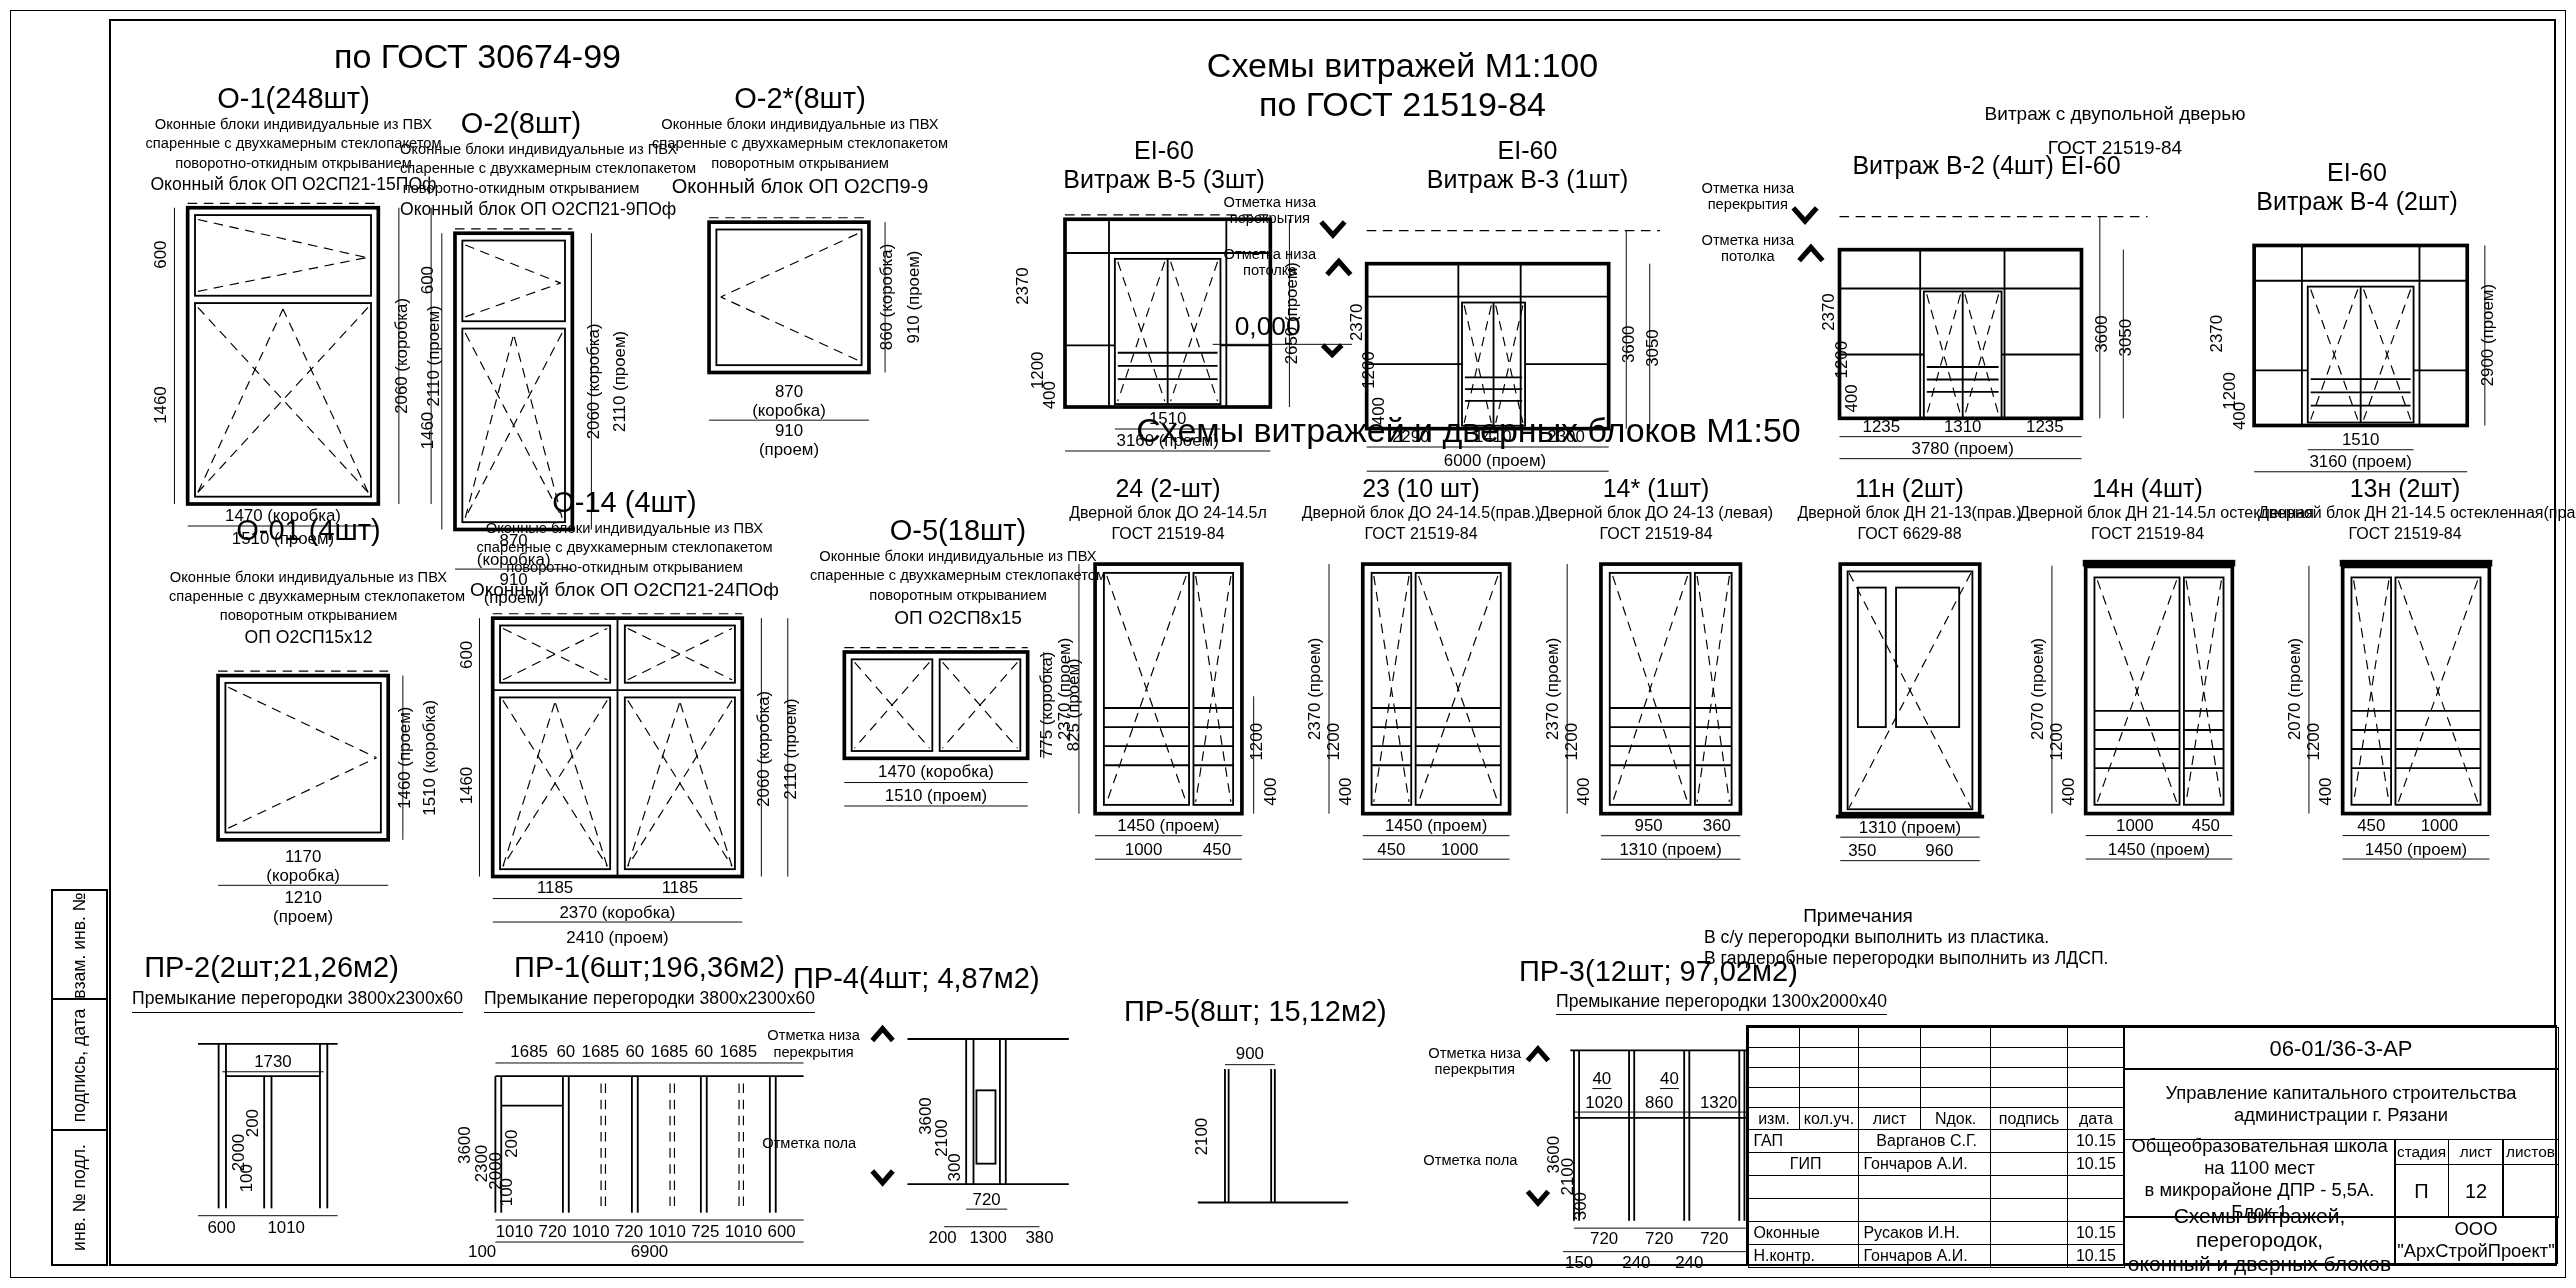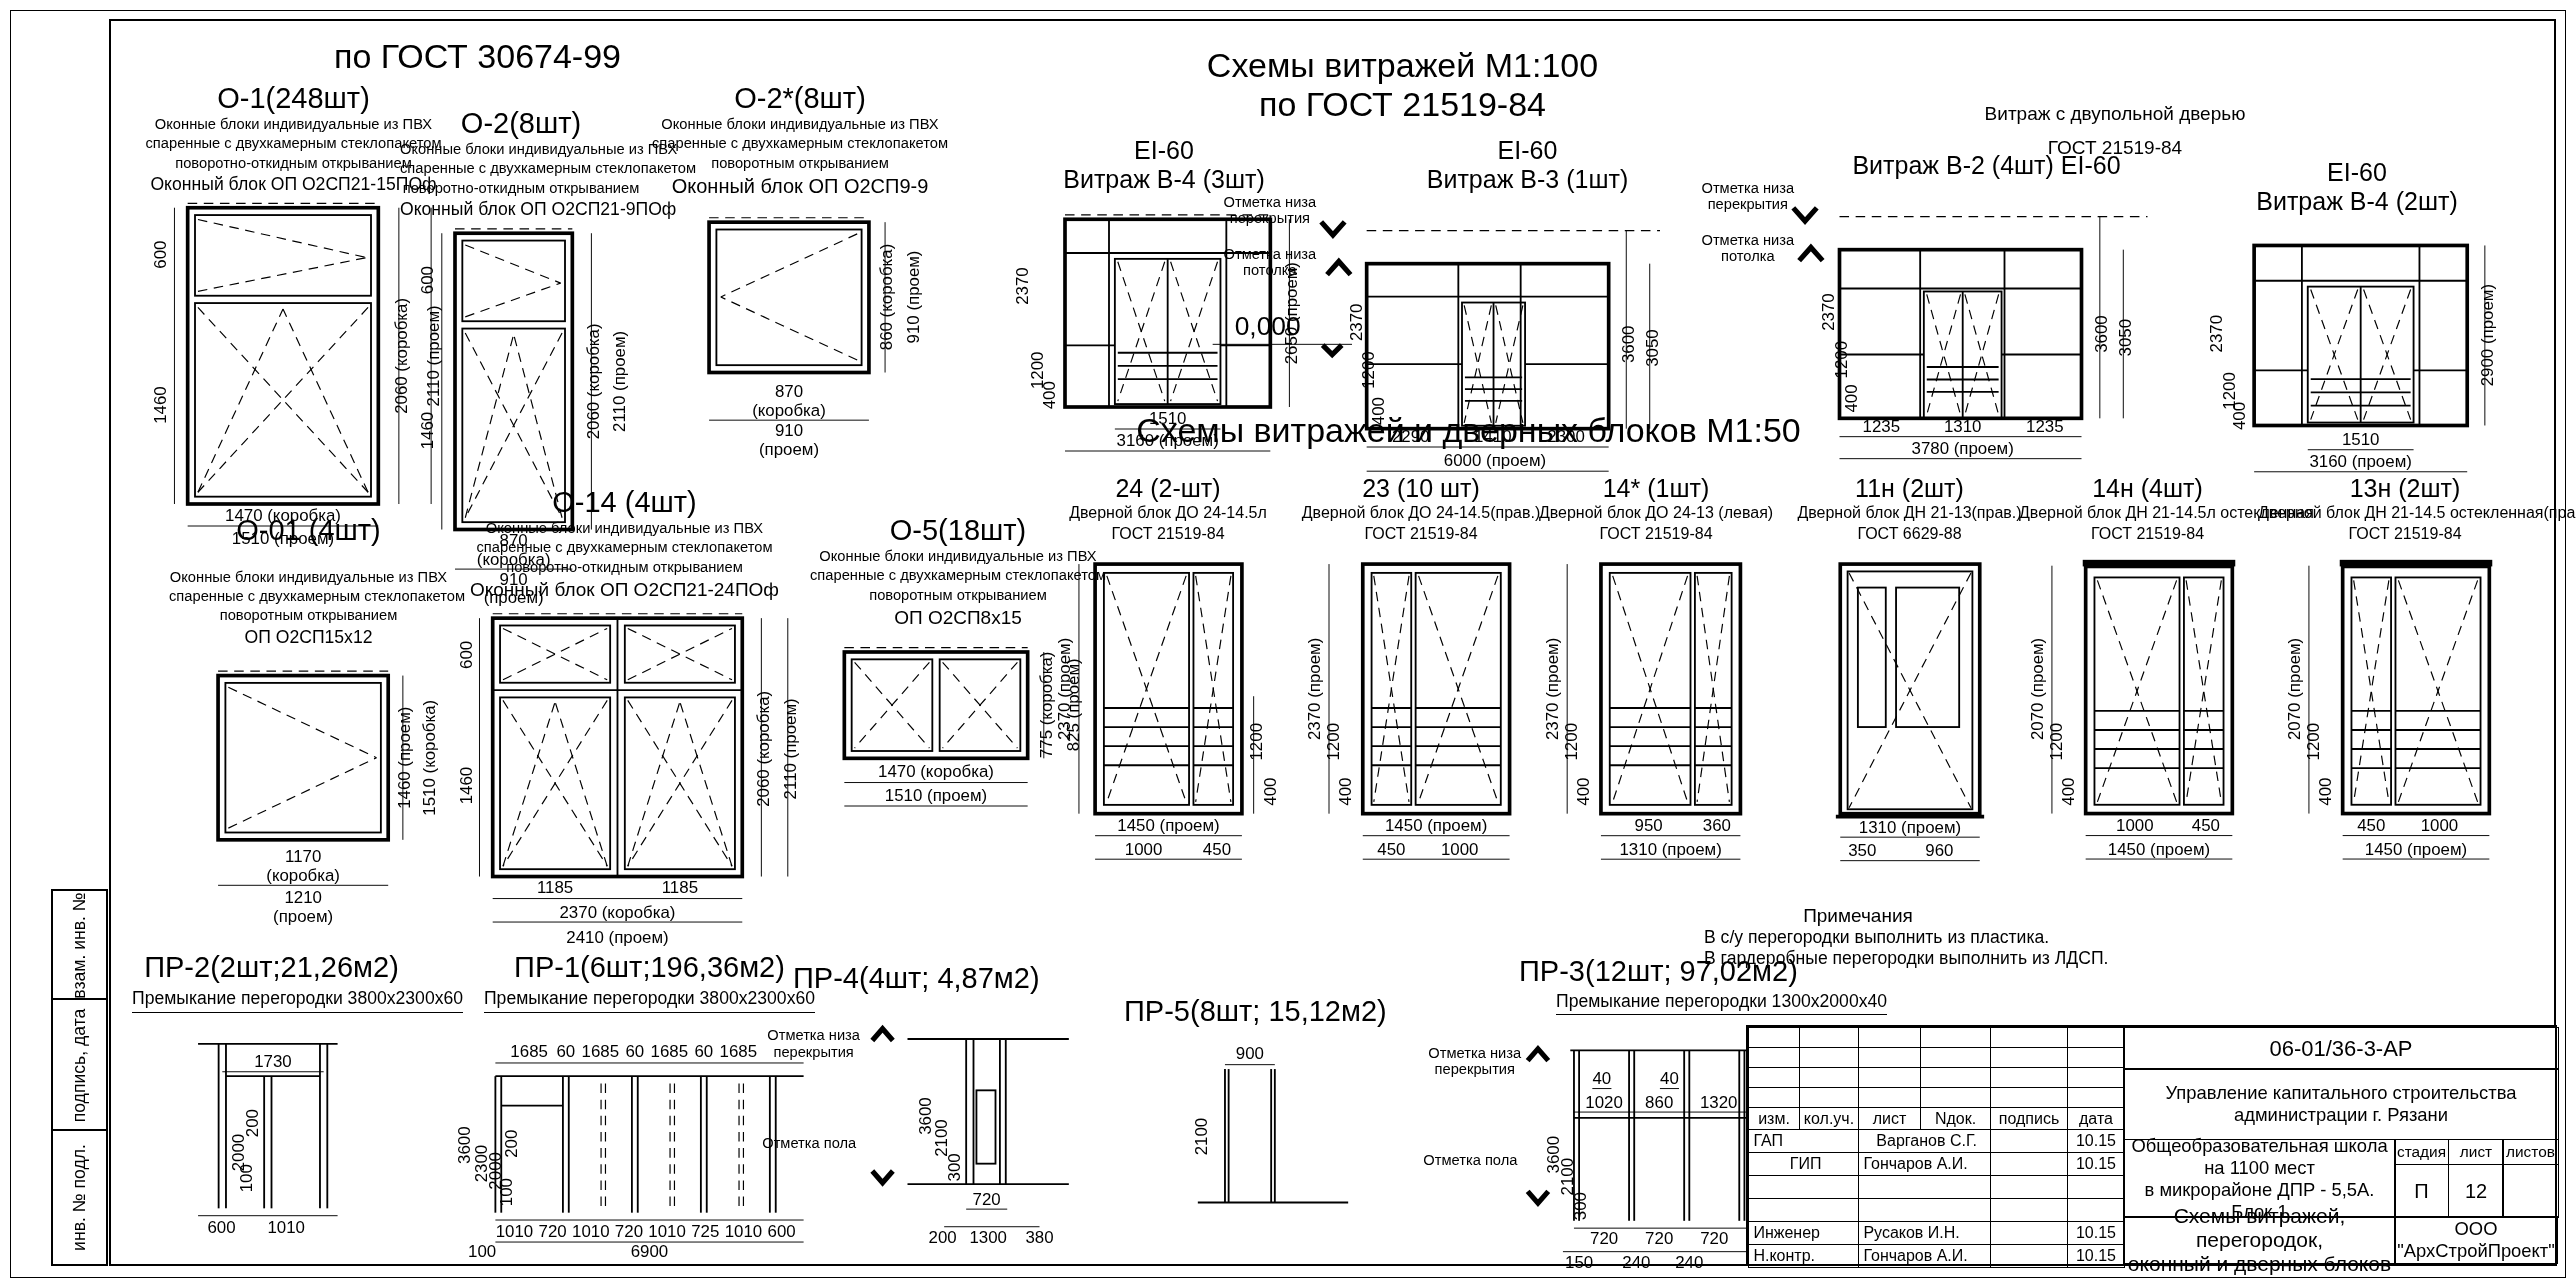--- a/index.html
+++ b/index.html
@@ -151,21 +151,21 @@
       <text x="165" y="268" text-anchor="middle">870</text>
       <text x="165" y="294" text-anchor="middle">(коробка)</text>
       <line class="dl" x1="56" y1="300" x2="274" y2="300"></line>
       <text x="165" y="322" text-anchor="middle">910</text>
       <text x="165" y="347" text-anchor="middle">(проем)</text>
     </svg>
   </div>
 
   <div class="fig" style="left:999px;top:136px;width:330px">
     <div class="ttl2">EI-60</div>
-    <div class="ttl2">Витраж В-4 (3шт)</div>
+    <div class="ttl2">Витраж В-5 (3шт)</div>
     <svg width="330" height="261" viewBox="0 0 450 355">
       <line class="dsh" x1="90" y1="28" x2="370" y2="28"></line>
       <rect class="tk" x="90" y="34" width="280" height="256"></rect>
       <line class="f" x1="150" y1="34" x2="150" y2="290"></line>
         <line class="f" x1="310" y1="34" x2="310" y2="290"></line>
       <line class="f" x1="90" y1="80" x2="370" y2="80"></line>
       <rect class="f" x="158" y="88" width="144" height="198"></rect>
       <line class="f" x1="230" y1="88" x2="230" y2="286"></line>
       <line class="dsh" x1="162" y1="92" x2="226" y2="282"></line>
         <line class="dsh" x1="226" y1="92" x2="162" y2="282"></line>
@@ -834,21 +834,21 @@
             <td></td>
             <td></td>
           </tr>
       <tr style="height:23px">
             <td colspan="2"></td>
             <td colspan="2"></td>
             <td></td>
             <td></td>
           </tr>
       <tr style="height:23px">
-            <td colspan="2" style="text-align:left;padding-left:4.4px">Инженер</td>
+            <td colspan="2" style="text-align:left;padding-left:4.4px">Оконные</td>
             <td colspan="2" style="text-align:left;padding-left:4.4px">Русаков И.Н.</td>
             <td></td>
             <td>10.15</td>
           </tr>
       <tr style="height:23px">
             <td colspan="2" style="text-align:left;padding-left:4.4px">Н.контр.</td>
             <td colspan="2" style="text-align:left;padding-left:4.4px">Гончаров А.И.</td>
             <td></td>
             <td>10.15</td>
           </tr>

